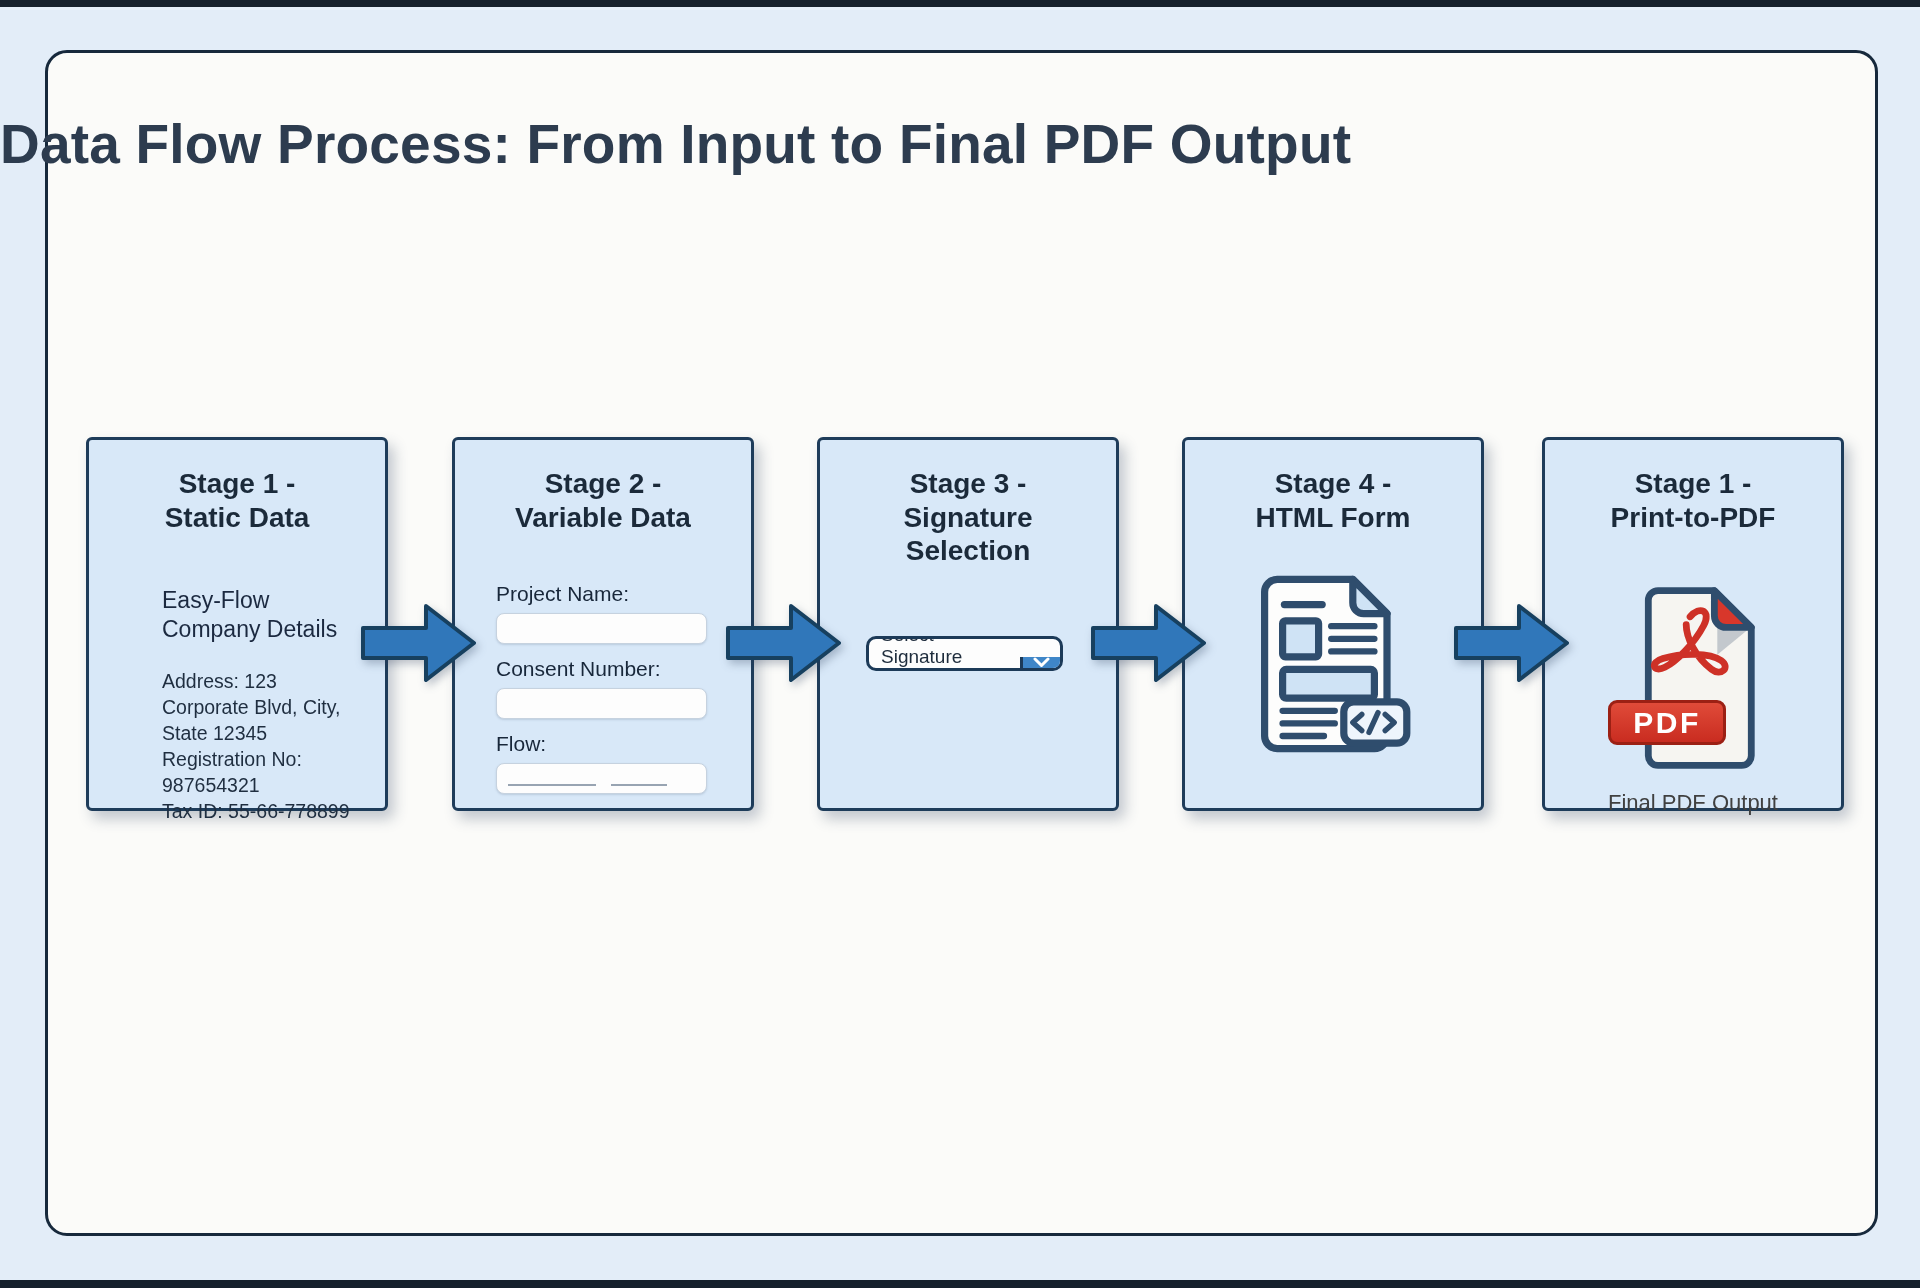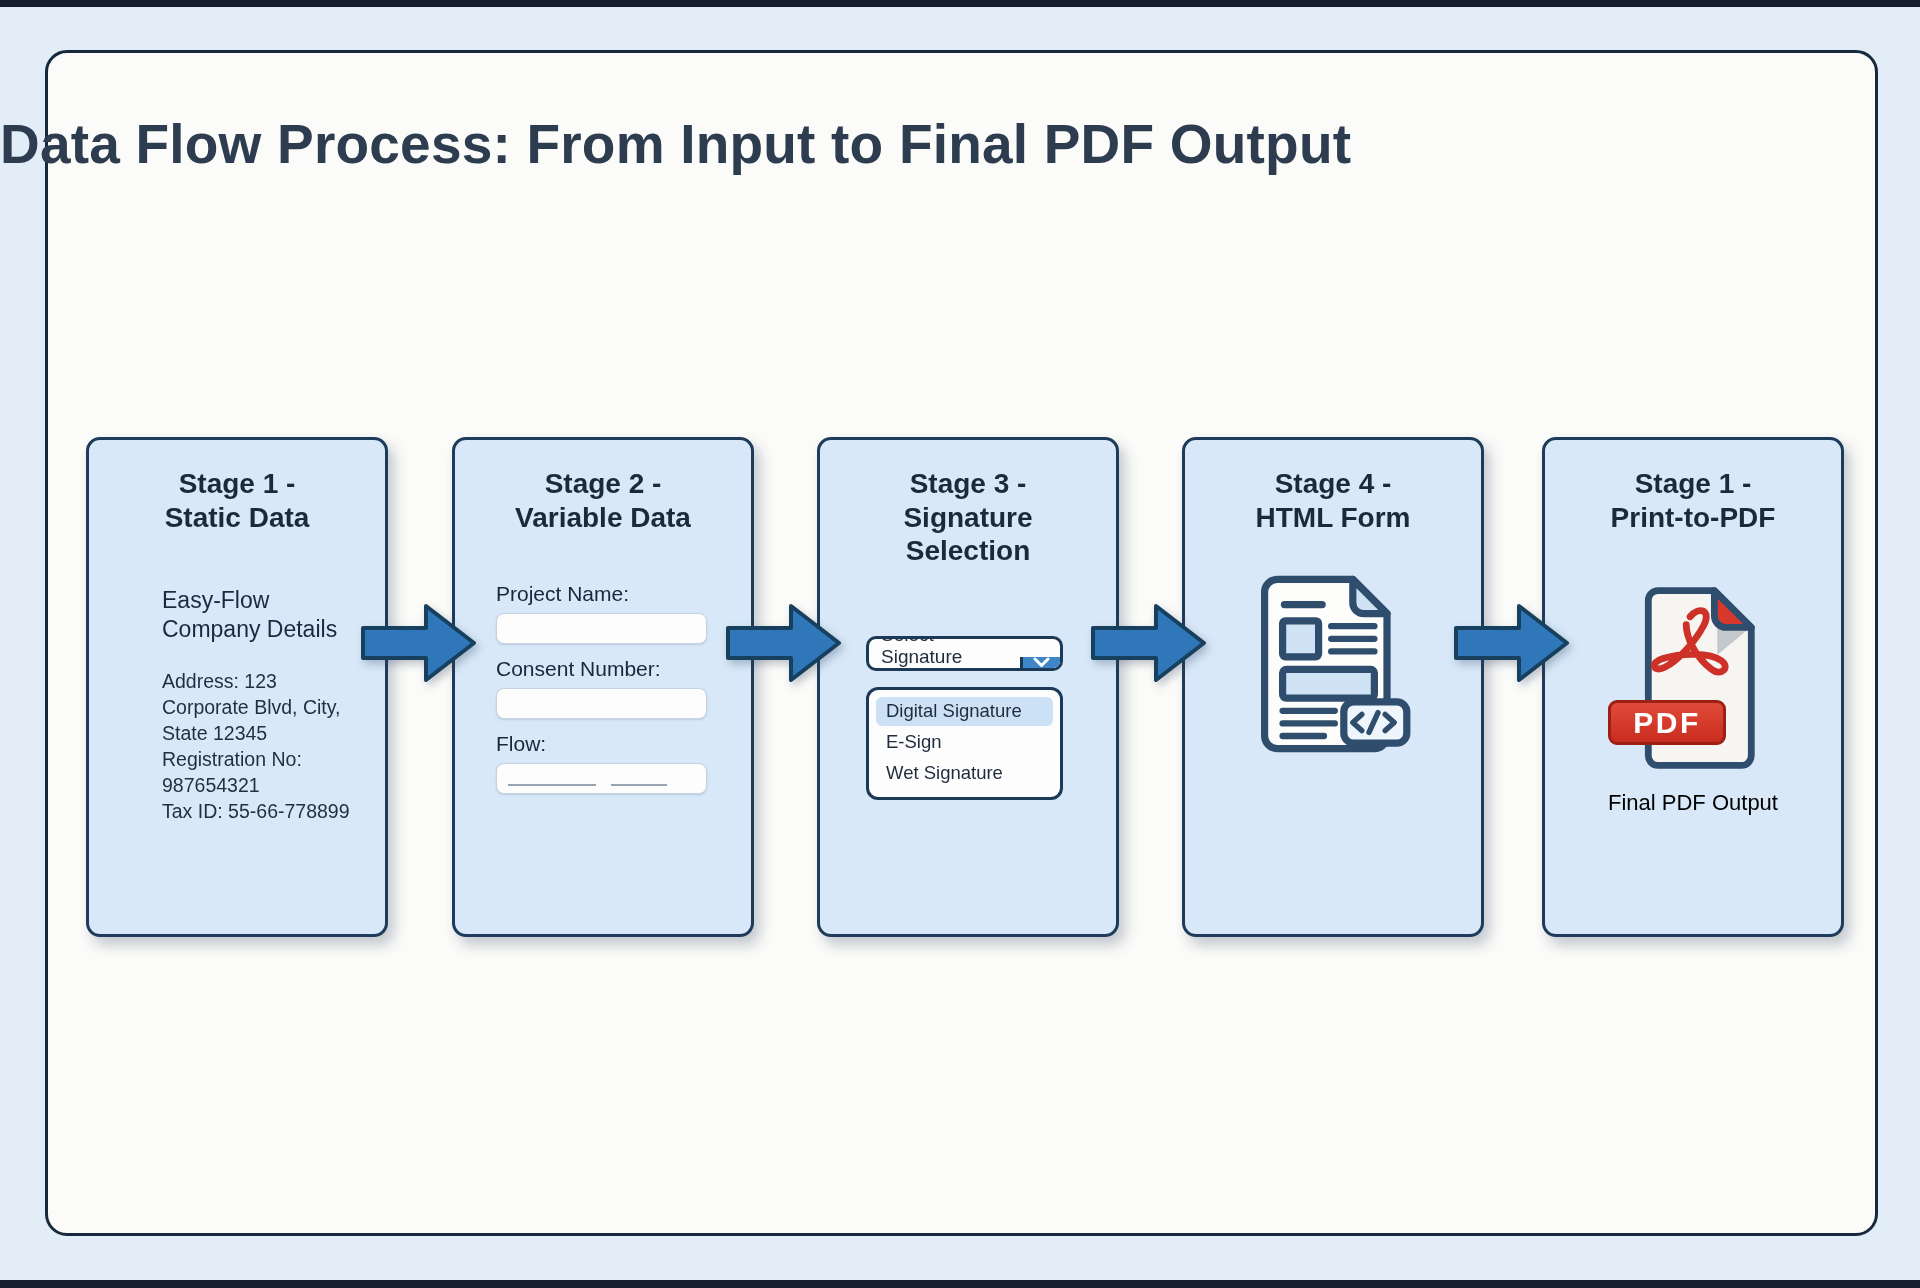--- a/index.html
+++ b/index.html
@@ -17,22 +17,22 @@
     background:#fbfbf9; border:3px solid #17293c; border-radius:22px;
   }
 
   .page-title {
     position:absolute; top:112px; left:0; width:1920px;
     text-align:left; font-size:55px; font-weight:700;
     color:#2d3c4f; letter-spacing:0.2px;
   }
 
   .stage {
-    position:absolute; top:437px; width:302px; height:500px;
-    background:#d8e8f8; border:3px solid #1e3c5a; border-radius:14px;
+    position:absolute; top:437px; width:302px; height:374px;
+    background:#d8e8f8; border:3px solid #1e3c5a; border-radius:6px;
     box-shadow:6px 8px 14px rgba(45,65,95,0.28);
     color:#1b2940;
   }
   .stage-title {
     margin-top:27px; text-align:center; font-size:28px; font-weight:700;
     line-height:1.2; white-space:pre-line; color:#1b2a3a;
   }
 
   
   .s1-body { padding:0 28px;margin-left:45px; }
@@ -77,21 +77,21 @@
 
   
   .pdf-icon { position:relative; width:136px; margin:50px auto 0; }
   .pdf-badge {
     position:absolute; left:-17px; top:116px; width:118px; height:45px;
     background:linear-gradient(#e04b39, #c92c20);
     border:3px solid #9c2014; border-radius:9px;
     display:flex; align-items:center; justify-content:center;
     color:#ffffff; font-size:30px; font-weight:700; letter-spacing:2.5px;
   }
-  .pdf-caption { margin-top:16px; text-align:center; font-size:22px; color:#000000; }
+  .pdf-caption { margin-top:16px; text-align:center; font-size:22px; color:#404040; }
 
   
   .flow-arrow { position:absolute; top:597px; width:120px; height:92px; z-index:5; filter:drop-shadow(3px 4px 4px rgba(40,60,90,0.3)); }
   .arrow-1 { left:360px; }
   .arrow-2 { left:725px; }
   .arrow-3 { left:1090px; }
   .arrow-4 { left:1453px; }
 </style>
 </head>
 <body>
@@ -137,25 +137,20 @@
     <div class="stage-title">Stage 3 -
 Signature
 Selection</div>
     <div class="sig-select">
       <div class="sig-select-value">Select Signature</div>
       <div class="sig-select-btn">
         <svg width="17" height="11" viewBox="0 0 17 11">
           <polyline points="2,2 8.5,8.5 15,2" fill="none" stroke="#ffffff" stroke-width="3" stroke-linecap="round" stroke-linejoin="round"></polyline>
         </svg>
       </div>
-    </div>
-    <div class="sig-options">
-      <div class="sig-option selected">Digital Signature</div>
-      <div class="sig-option">E-Sign</div>
-      <div class="sig-option">Wet Signature</div>
     </div>
   </div>
 
   <div class="stage" style="left:1182px;">
     <div class="stage-title">Stage 4 -
 HTML Form</div>
     <div class="s4-icon-wrap">
       <svg width="162" height="180" viewBox="0 0 180 200">
         <path d="M28 6 H112 L150 44 V180 A14 14 0 0 1 136 194 H28 A14 14 0 0 1 14 180 V20 A14 14 0 0 1 28 6 Z" fill="#fdfdfc" stroke="#2f4d6d" stroke-width="8" stroke-linejoin="round"></path>
         <path d="M112 6 L150 44 H124 A12 12 0 0 1 112 32 Z" fill="#cfe3f5" stroke="#2f4d6d" stroke-width="8" stroke-linejoin="round"></path>

